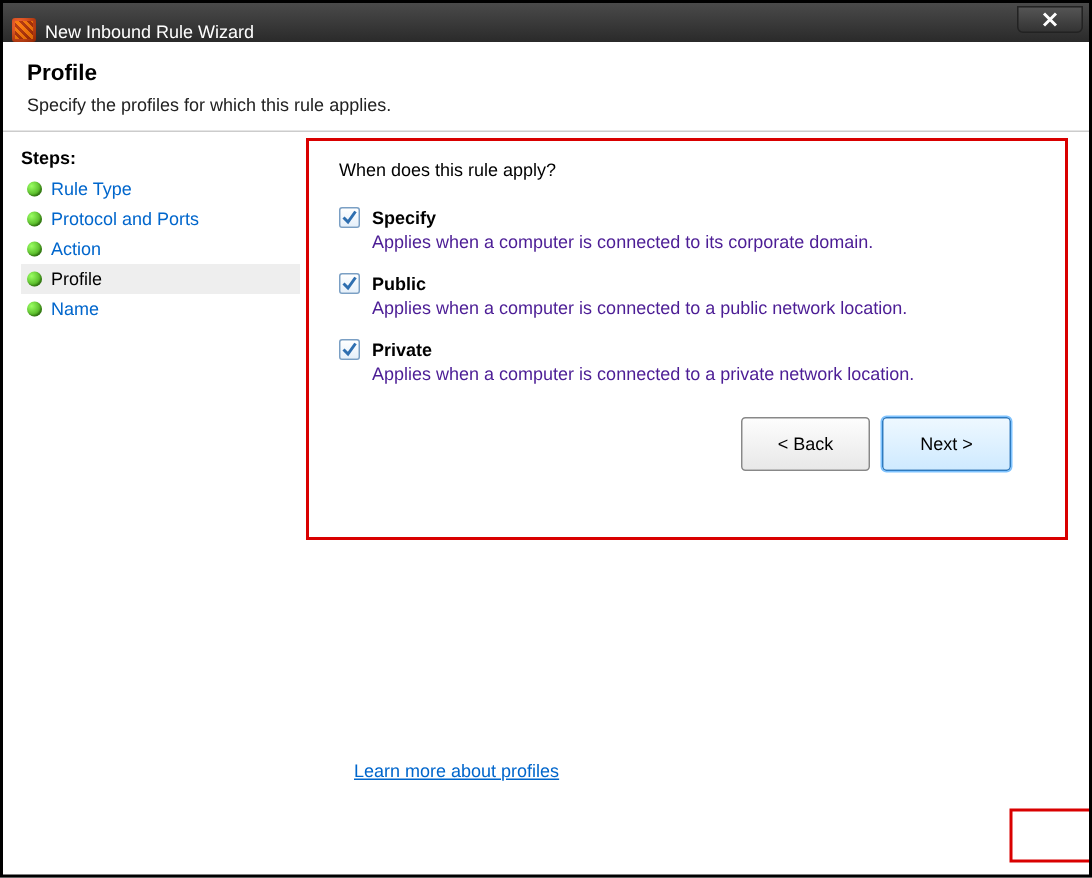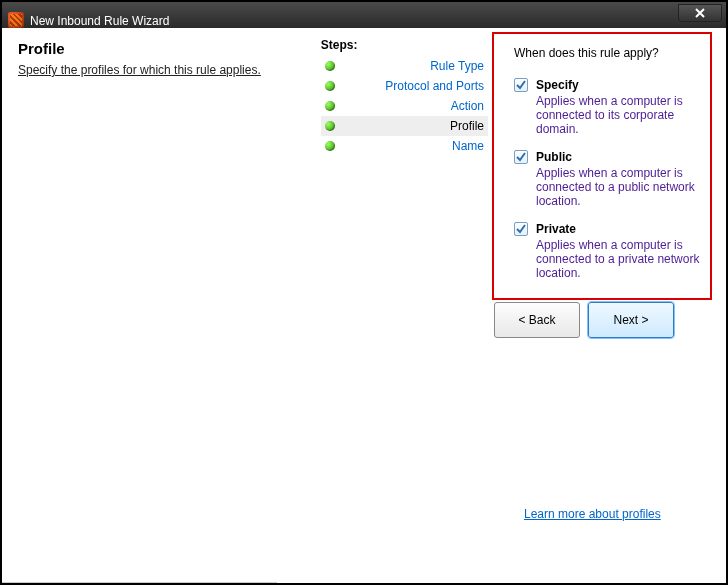--- a/index.html
+++ b/index.html
@@ -54,54 +54,52 @@
   display: flex;
   align-items: center;
   justify-content: center;
   cursor: pointer;
 }
 .close-btn svg { width: 10px; height: 10px; }
 .window-body {
   background: #fff;
   height: calc(585px - 30px);
   display: flex;
-  flex-direction: row;
-  gap: 32px;
+  flex-direction: column;
 }
 .header {
   padding: 12px 16px 10px 16px;
   border-bottom: 1px solid #ccc;
 }
 .header h1 {
   font-size: 15px;
   font-weight: bold;
   margin-bottom: 6px;
 }
-.header p { font-size: 12px; color: #222; text-decoration: underline; }
+.header p { font-size: 12px; color: #222; }
 .main {
   flex: 1;
   display: flex;
   overflow: hidden;
 }
 .sidebar {
   width: 198px;
   padding: 8px 0 0 12px;
 }
 .sidebar-title {
   font-weight: bold;
   font-size: 12px;
   padding: 2px 4px 4px 0;
 }
 .step-item {
   display: flex;
   align-items: center;
   padding: 3px 4px;
   cursor: pointer;
   font-size: 12px;
-  justify-content: space-between;
 }
 .step-item.current {
   background: #eee;
 }
 .step-item .bullet {
   width: 10px;
   height: 10px;
   margin-right: 6px;
   border-radius: 50%;
   background: radial-gradient(circle at 30% 30%, #9aff63, #2a8b00);

